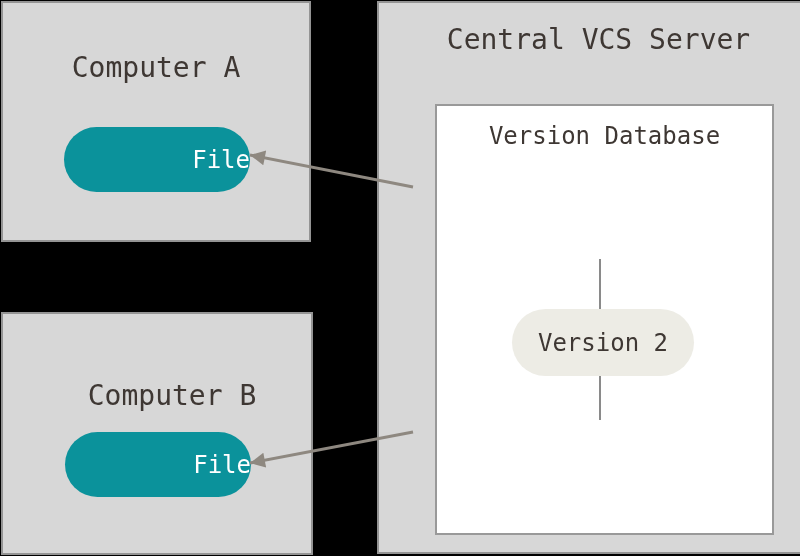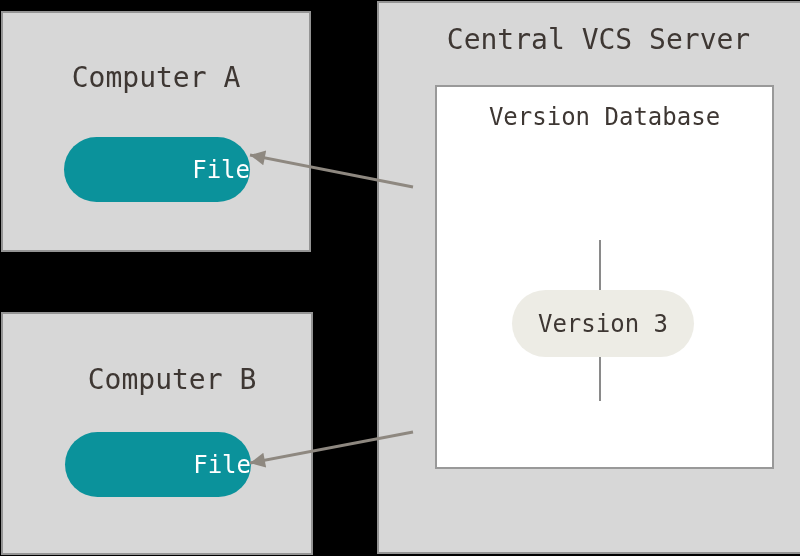--- a/index.html
+++ b/index.html
@@ -25,48 +25,48 @@
   .canvas {
     position: relative;
     width: 800px; height: 556px;
     background: var(--background);
   }
   .panel {
     position: absolute;
     background: var(--panel-fill);
     border: 2px solid var(--panel-border);
   }
-  #box-a { left: 1px; top: 11px; width: 310px; height: 241px; }
+  #box-a { left: 1px; top: 1px; width: 310px; height: 241px; }
   #box-b { left: 1px; top: 312px; width: 312px; height: 243px; }
   #box-c { left: 355px; top: 1px; width: 443px; height: 553px; margin-left: 22px; }
   .panel-title {
     position: absolute; left: 0; right: 0;
     text-align: center;
     font-size: 28px; line-height: 28px;
     color: var(--text-dark);
     white-space: nowrap;
   }
   #box-a .panel-title { top: 51px; }
-  #box-b .panel-title { top: 52px; margin-left: 30px; }
+  #box-b .panel-title { top: 68px; margin-left: 30px; }
   #box-c .panel-title { top: 23px; }
   .file-pill {
     position: absolute;
     width: 186px; height: 65px;
     border-radius: 33px;
     background: var(--file-pill-fill);
     color: var(--file-pill-text);
     font-size: 24px;
     display: flex; align-items: center; justify-content: flex-end;
   }
   #box-a .file-pill { left: 61px; top: 124px; }
   #box-b .file-pill { left: 62px; top: 118px; }
   .db-box {
     position: absolute;
-    left: 56px; top: 82px;
-    width: 339px; height: 384px;
+    left: 56px; top: 101px;
+    width: 339px; height: 431px;
     background: var(--db-fill);
     border: 2px solid var(--db-border);
   }
   .db-title {
     position: absolute; left: 0; right: 0; top: 18px;
     text-align: center;
     font-size: 24px; line-height: 24px;
     color: var(--text-dark);
     white-space: nowrap;
   }
@@ -118,21 +118,21 @@
 
   <div class="panel" id="box-c">
     <div class="panel-title">Central VCS Server</div>
 
     <div class="db-box">
       <div class="db-title">Version Database</div>
 
       <div class="connector" id="connector-3-2"></div>
 
       <div class="version-pill" id="pill-v2">
-        <span>Version 3</span>
+        <span>Version 2</span>
       </div>
       <div class="connector" id="connector-2-1"></div>
 
     </div>
   </div>
 
   <svg id="arrow-overlay" viewBox="0 0 800 556">
     <defs>
       <marker id="arrowhead" viewBox="0 0 10 10" refX="10" refY="5" markerWidth="6.5" markerHeight="5" orient="auto">
         <path d="M 0 0 L 10 5 L 0 10 z" fill="#8e8880"></path>

